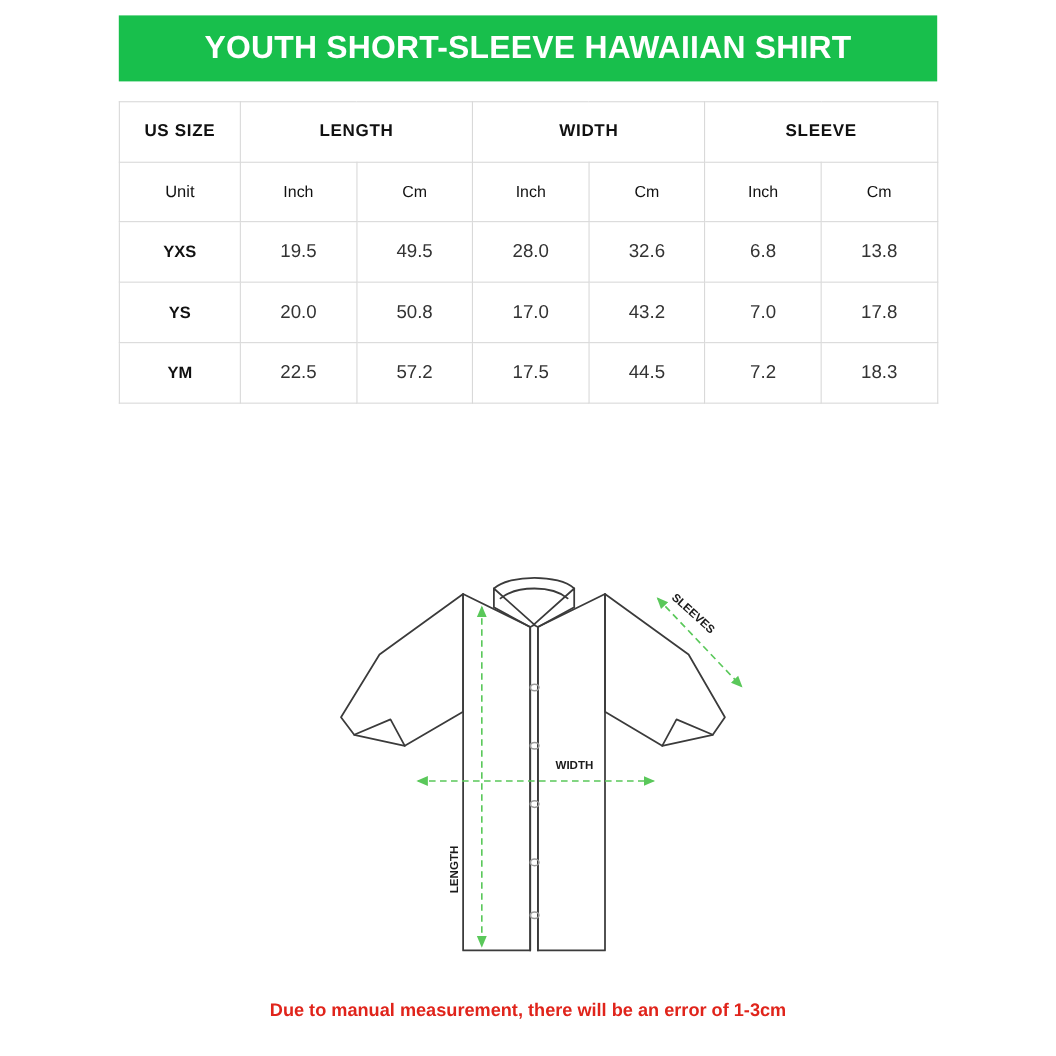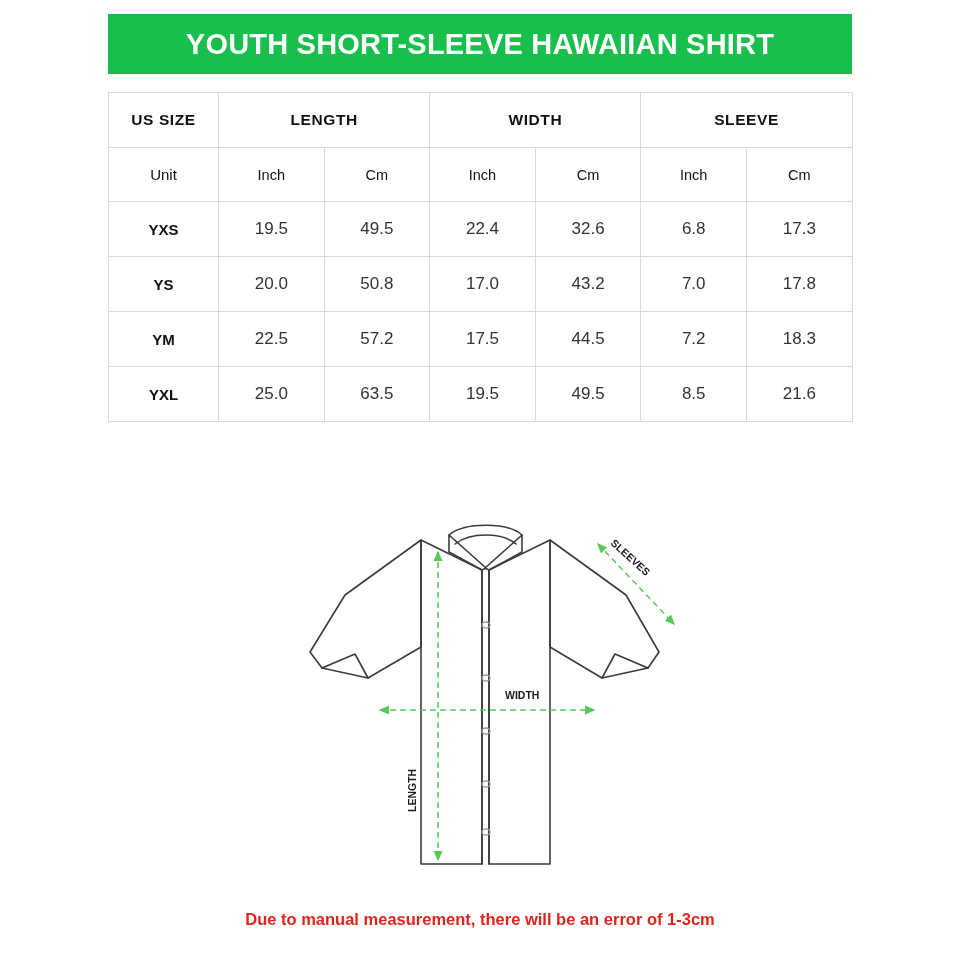--- a/index.html
+++ b/index.html
@@ -144,52 +144,43 @@
         <td>Inch</td>
         <td>Cm</td>
         <td>Inch</td>
         <td>Cm</td>
       </tr>
 
       <tr class="data-row">
         <td class="size-cell">YXS</td>
         <td>19.5</td>
         <td>49.5</td>
-        <td>22.4</td>
+        <td>28.0</td>
         <td>32.6</td>
         <td>6.8</td>
-        <td>17.3</td>
+        <td>13.8</td>
       </tr>
       <tr class="data-row">
         <td class="size-cell">YS</td>
         <td>20.0</td>
         <td>50.8</td>
         <td>17.0</td>
         <td>43.2</td>
         <td>7.0</td>
         <td>17.8</td>
       </tr>
       <tr class="data-row">
         <td class="size-cell">YM</td>
         <td>22.5</td>
         <td>57.2</td>
         <td>17.5</td>
         <td>44.5</td>
         <td>7.2</td>
         <td>18.3</td>
       </tr>
-      <tr class="data-row">
-        <td class="size-cell">YXL</td>
-        <td>25.0</td>
-        <td>63.5</td>
-        <td>19.5</td>
-        <td>49.5</td>
-        <td>8.5</td>
-        <td>21.6</td>
-      </tr>
     </tbody>
   </table>
 
   <div class="diagram">
     <svg width="470" height="390" viewBox="0 0 470 390" xmlns="http://www.w3.org/2000/svg">
       <g fill="none" stroke="#3b3b3b" stroke-width="1.6" stroke-linejoin="round" stroke-linecap="round">
 
         <path d="M171,48 L95,103 L60,160 L72,176 L105,162 L118,186 L171,155 Z"></path>
 
         <path d="M300,48 L376,103 L409,160 L398,176 L365,162 L352,186 L300,155 Z"></path>

